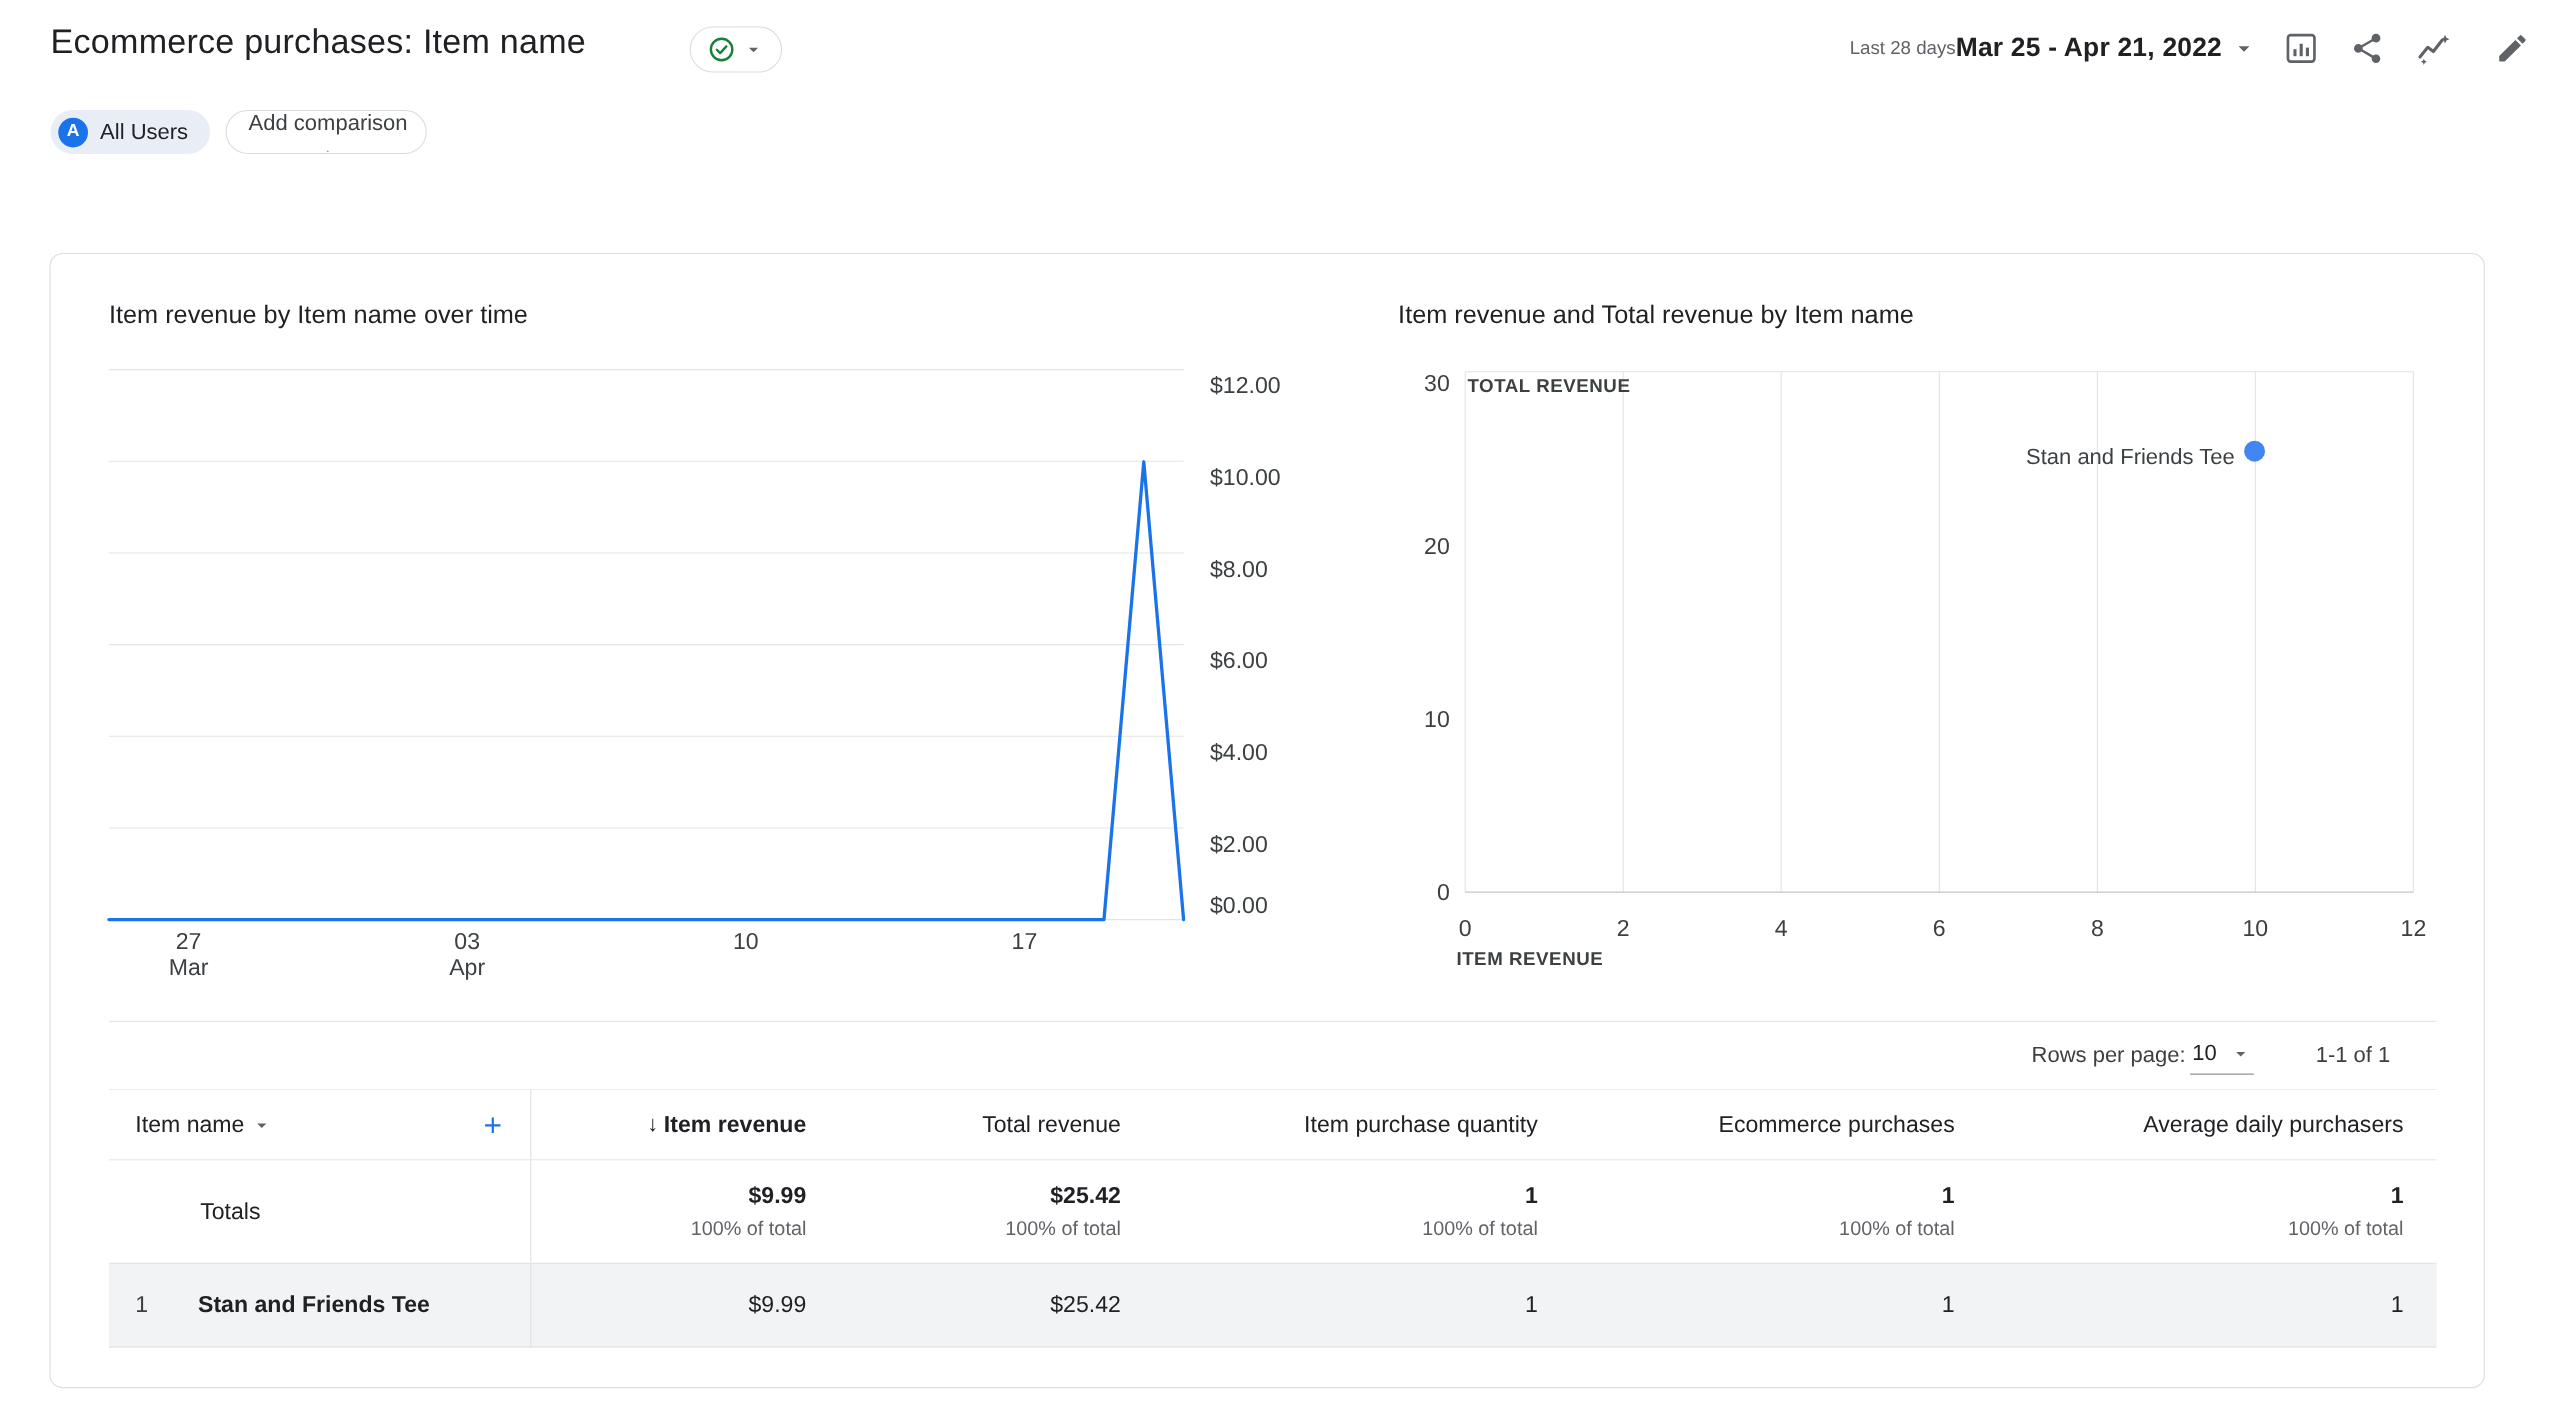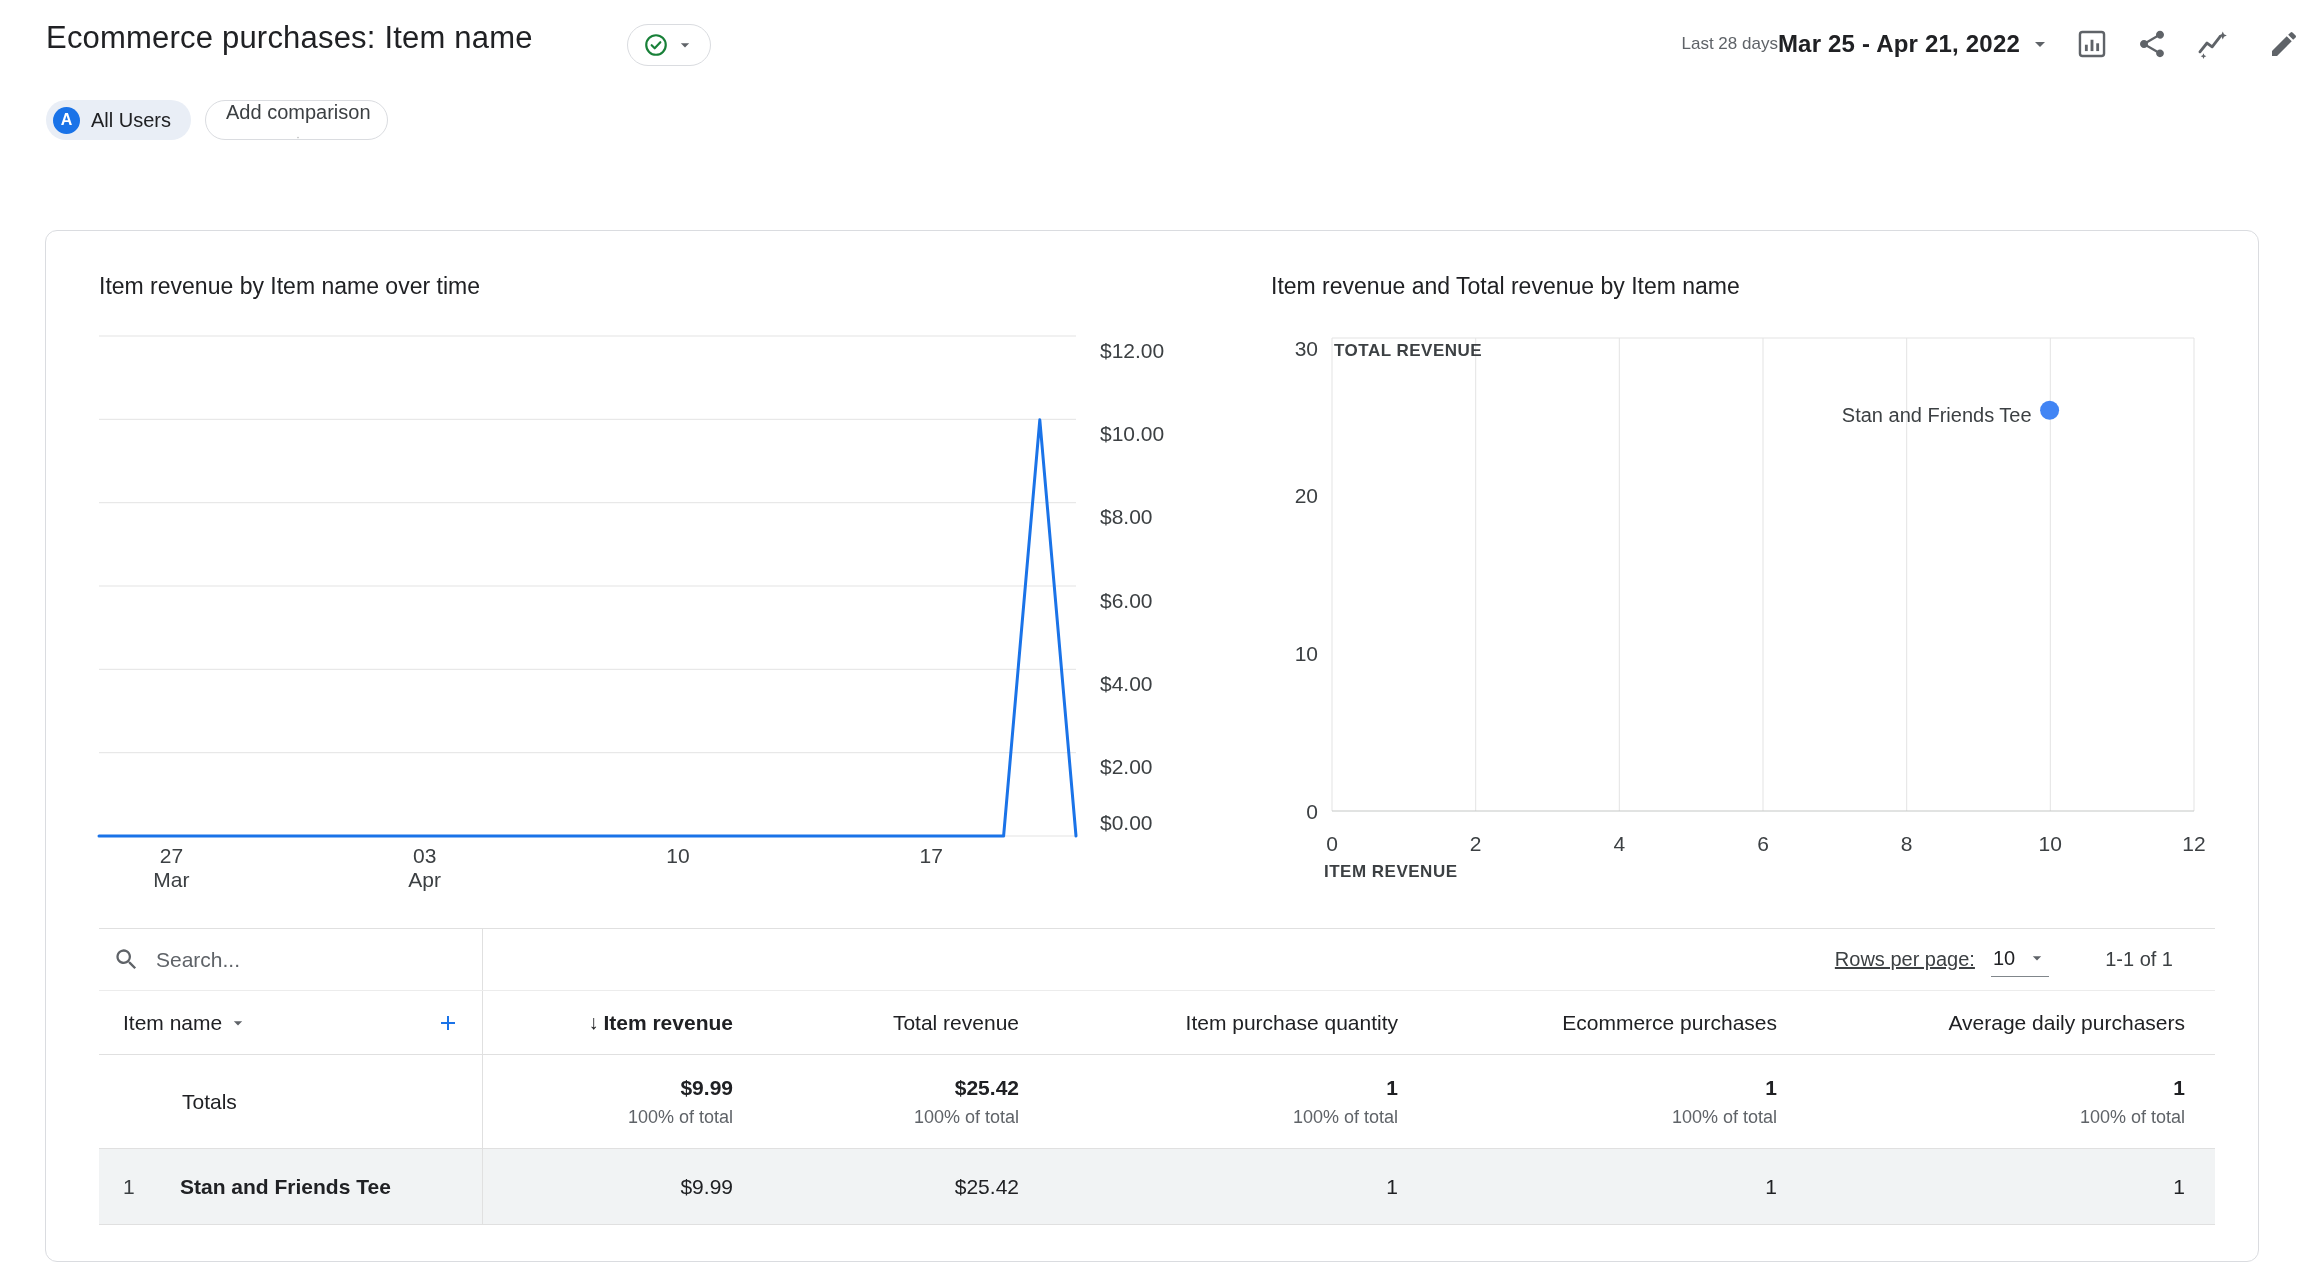--- a/index.html
+++ b/index.html
@@ -49,21 +49,21 @@
   .data-row { height:76px; background:#f1f3f4; }
   .cell-dim { width:384px; border-right:1px solid #e0e0e0; display:flex; align-items:center; }
   .cell-num { display:flex; align-items:center; justify-content:flex-end; padding-right:30px; font-size:21px; }
   .c1{width:280px} .c2{width:286px} .c3{width:379px} .c4{width:379px} .c5{width:408px}
 
   .search-icon { margin:0 14px; }
   .search-cell input { border:none; outline:none; background:transparent; font-family:inherit;
                        font-size:21px; color:#202124; width:250px; }
   .search-cell input::placeholder { color:#5f6368; }
   .search-rest { flex:1; display:flex; align-items:center; justify-content:flex-end; padding-right:42px; }
-  .rpp-label { font-size:20px; color:#3c4043; margin-right:16px;text-decoration:underline; }
+  .rpp-label { font-size:20px; color:#3c4043; margin-right:4px; }
   .rpp-select { display:flex; align-items:center; gap:12px; border-bottom:1px solid #80868b;
                 padding:4px 2px 6px 2px; cursor:pointer; }
   .rpp-value { font-size:20px; color:#202124; }
   .pagination { font-size:20px; color:#3c4043; margin-left:56px; }
 
   .header-row .cell-dim { padding-left:24px; }
   .dim-hdr { font-size:21px; color:#202124; cursor:pointer; }
   .dim-caret { margin-left:6px; }
   .add-col-btn { margin-left:auto; margin-right:16px; width:36px; height:36px; display:flex;
                  align-items:center; justify-content:center; background:none; border:none; cursor:pointer; }
@@ -195,26 +195,20 @@
         <text x="42" y="24.0" font-size="21" fill="#3c4043" text-anchor="end" dominant-baseline="middle">30</text>
         <text x="58" y="26" font-size="17" font-weight="700" fill="#3c4043" letter-spacing="0.5" dominant-baseline="middle">TOTAL REVENUE</text>
         <text x="48" y="547" font-size="17" font-weight="700" fill="#3c4043" letter-spacing="0.5" dominant-baseline="middle">ITEM REVENUE</text>
         <circle cx="773.6" cy="84.2" r="9.5" fill="#4285f4"></circle>
         <text x="755.6" y="96.2" font-size="20" fill="#3c4043" text-anchor="end">Stan and Friends Tee</text>
       </svg>
 
     <div class="table">
 
       <div class="t-row search-row">
-        <div class="cell-dim search-cell">
-          <svg class="search-icon" width="27" height="27" viewBox="0 0 24 24" fill="#5f6368">
-            <path d="M15.5 14h-.79l-.28-.27a6.5 6.5 0 1 0-.7.7l.27.28v.79l5 4.99L20.49 19l-4.99-5zm-6 0A4.5 4.5 0 1 1 14 9.5 4.5 4.5 0 0 1 9.5 14z"></path>
-          </svg>
-          <input placeholder="Search..." style="">
-        </div>
         <div class="search-rest">
           <span class="rpp-label">Rows per page:</span>
           <div class="rpp-select">
             <span class="rpp-value">10</span>
             <svg width="20" height="20" viewBox="0 0 24 24" fill="#5f6368">
               <path d="M7 10l5 5 5-5z"></path>
             </svg>
           </div>
           <span class="pagination">1-1 of 1</span>
         </div>

